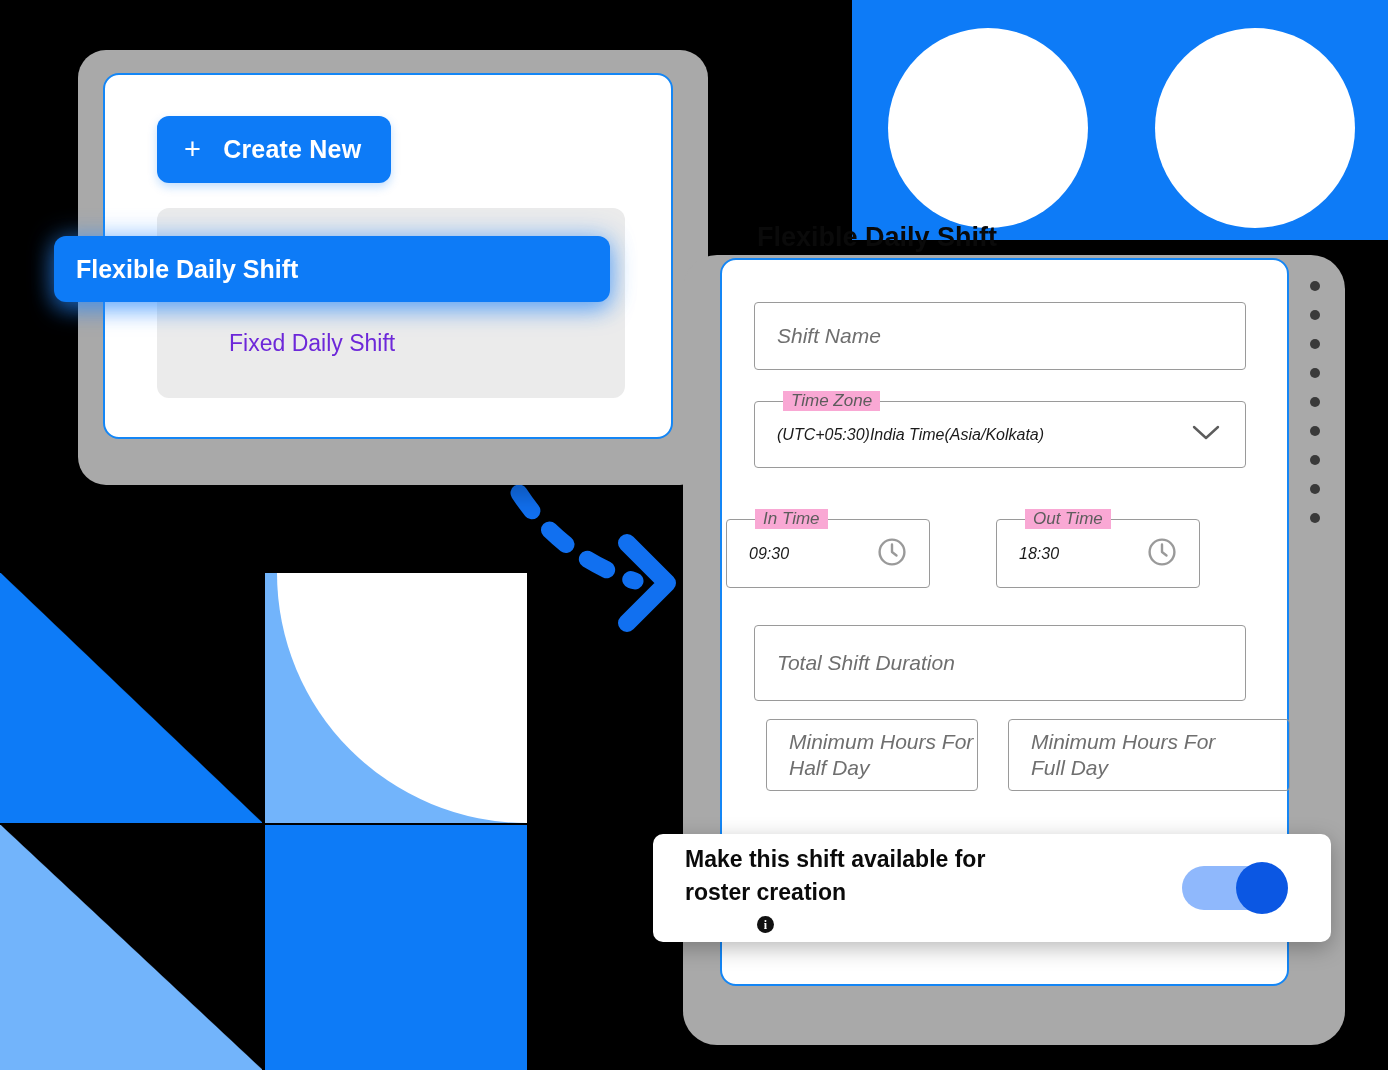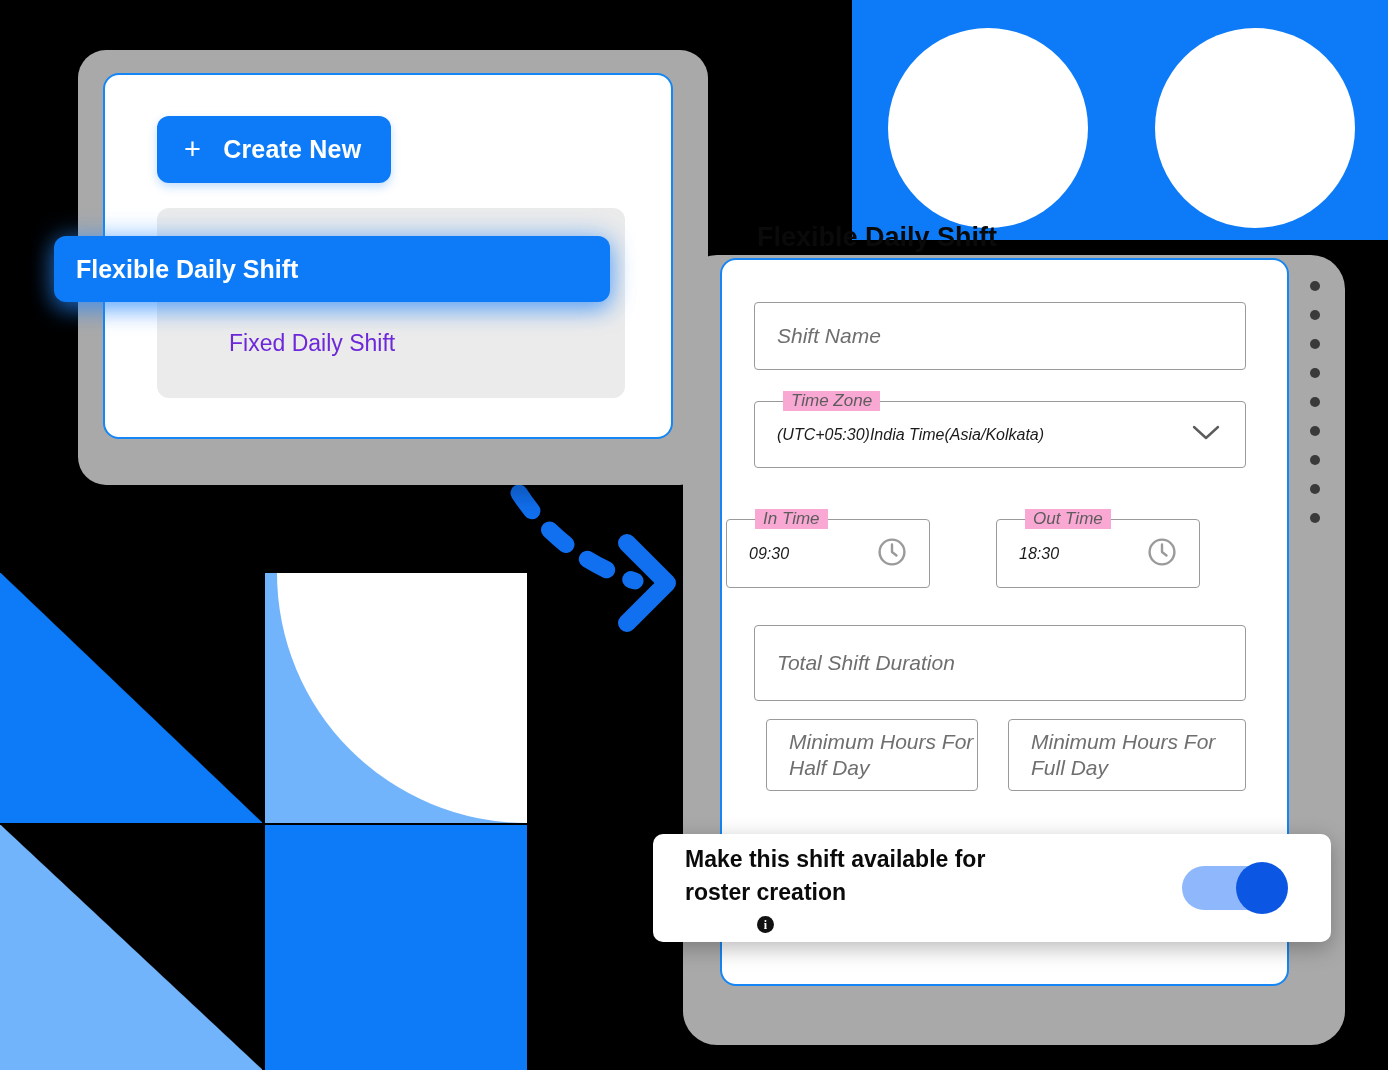--- a/index.html
+++ b/index.html
@@ -127,21 +127,21 @@
   }
 
   .f-shift-name { left: 754px; top: 302px; width: 492px; height: 68px; }
   .f-timezone   { left: 754px; top: 401px; width: 492px; height: 67px; }
   .chevron { position: absolute; right: 24px; top: 50%; transform: translateY(-50%); }
   .f-intime  { left: 726px; top: 519px; width: 204px; height: 69px; }
   .f-outtime { left: 996px; top: 519px; width: 204px; height: 69px; }
   .clock { position: absolute; right: 22px; top: 50%; transform: translateY(-50%); }
   .f-duration { left: 754px; top: 625px; width: 492px; height: 76px; }
   .f-minhalf  { left: 754px; top: 719px; width: 212px; height: 72px; margin-left: 12px; }
-  .f-minfull  { left: 1008px; top: 719px; width: 238px; height: 72px; }
+  .f-minfull  { left: 1008px; top: 719px; width: 282px; height: 72px; }
 
   
   .toggle-card {
     position: absolute; left: 653px; top: 834px; width: 678px; height: 108px;
     background: #FFFFFF; border-radius: 10px;
     box-shadow: 0 6px 22px rgba(0,0,0,0.28);
     display: flex; align-items: center; justify-content: space-between;
     padding: 0 43px 0 32px; z-index: 20;
   }
   .toggle-label {

